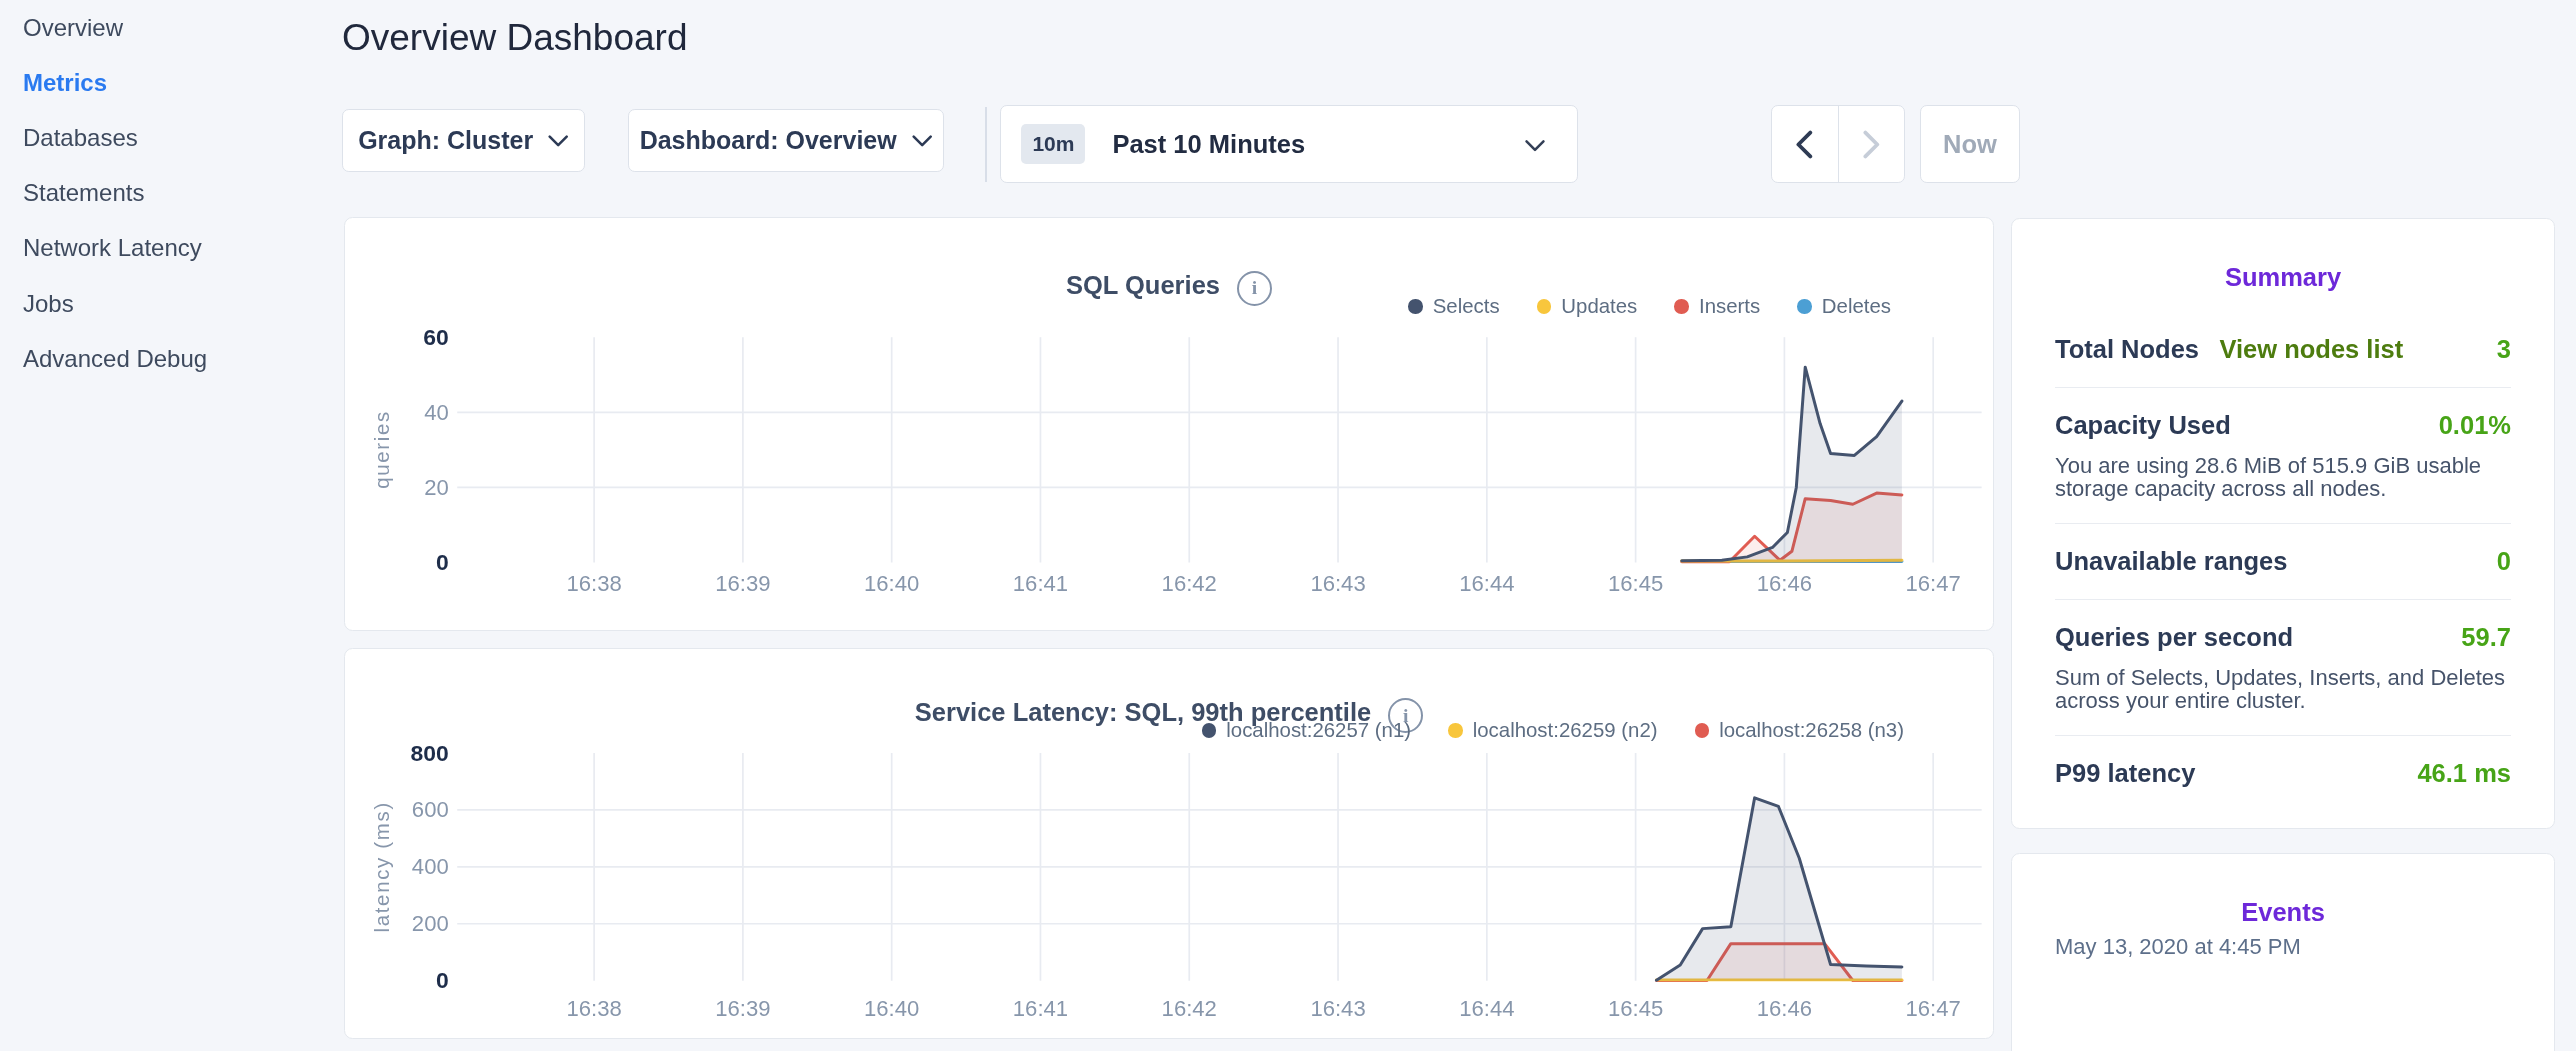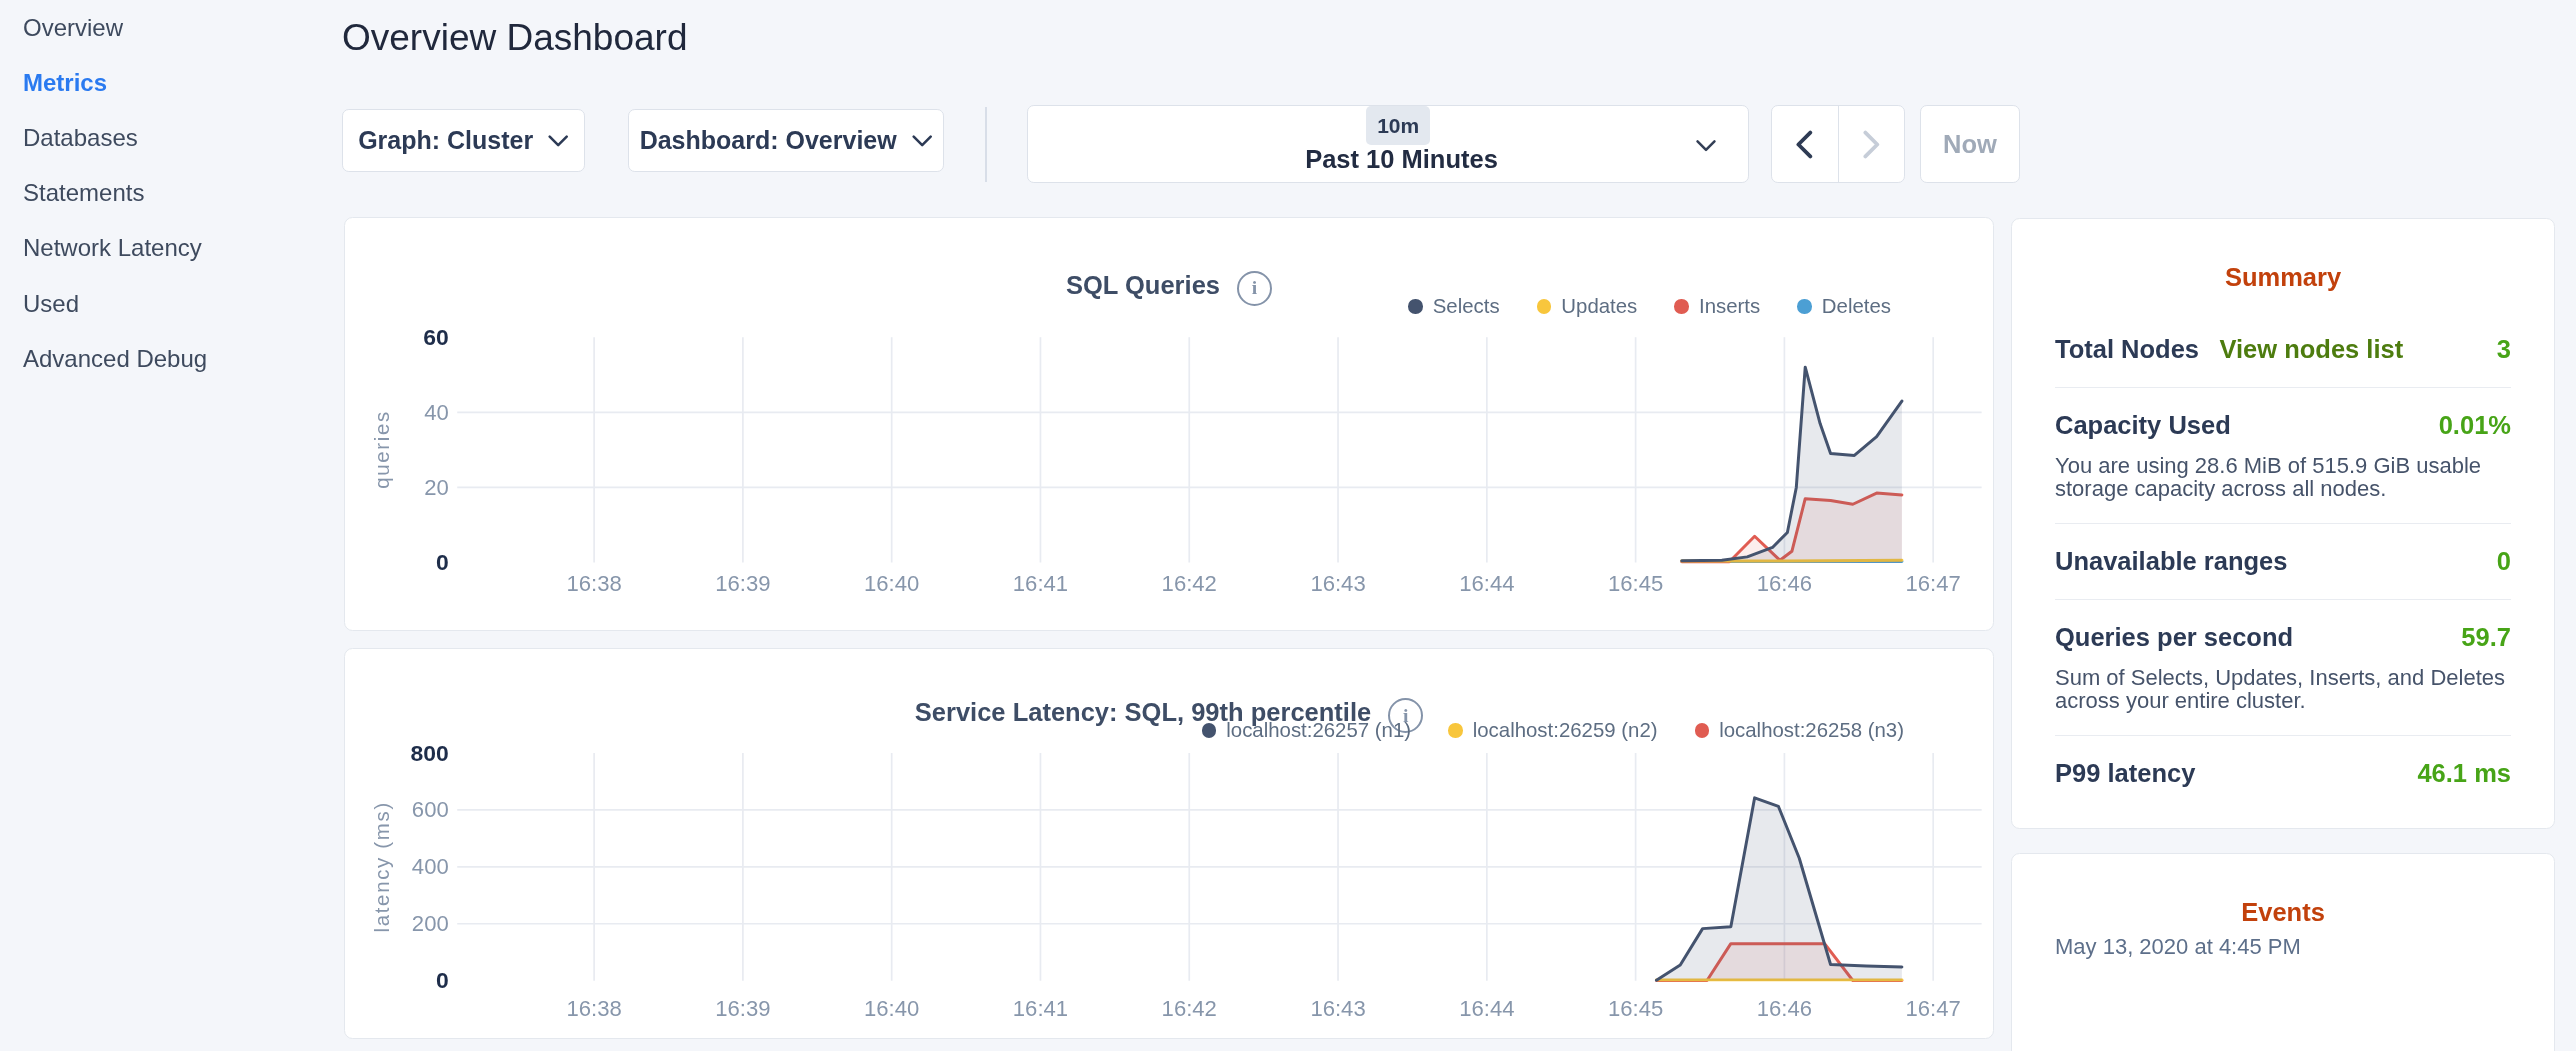--- a/index.html
+++ b/index.html
@@ -13,21 +13,21 @@
   
   .page-title{position:absolute;left:342px;top:17px;font-size:37px;font-weight:500;color:#20283c;}
 
   
   .ctrl{position:absolute;background:#fff;border:1.7px solid #dde2ea;border-radius:6.8px;display:flex;align-items:center;box-sizing:border-box;cursor:pointer;}
   .dd{justify-content:center;gap:15.3px;}
   .dd-label{font-size:25px;font-weight:700;color:#2c3a55;}
   #dd-graph{left:342px;top:109px;width:243px;height:63px;text-align:right;}
   #dd-dashboard{left:628px;top:109px;width:316px;height:63px;}
   .vdiv{position:absolute;left:985px;top:107px;width:1.7px;height:75px;background:#d8dee8;}
-  #time-sel{left:1027px;top:105px;width:722px;height:78px;flex-direction:column;}
+  #time-sel{left:1000px;top:105px;width:578px;height:78px;}
   .time-badge{margin-left:20.4px;background:#e3e8ef;border-radius:5.1px;padding:7.7px 11px;font-size:21px;font-weight:700;color:#2c3a55;}
   .time-label{margin-left:27px;font-size:25.5px;font-weight:700;color:#222c42;}
   .time-caret{position:absolute;right:31px;top:32px;}
   #arrow-group{left:1771px;top:105px;width:134px;height:78px;padding:0;}
   .arrow-half{width:50%;height:100%;display:flex;align-items:center;justify-content:center;cursor:pointer;}
   .arrow-half.first{border-right:1.7px solid #dde2ea;}
   #now-btn{left:1920px;top:105px;width:100px;height:78px;justify-content:center;font-size:25.5px;font-weight:700;color:#a0aab8;}
 
   
   .card{position:absolute;background:#fff;border:1.7px solid #e4e8ee;border-radius:8.5px;box-sizing:border-box;overflow:hidden;}
@@ -44,21 +44,21 @@
 
   .legend{position:absolute;display:flex;align-items:center;gap:37px;z-index:2;}
   #legend0{top:77px;right:102px;}
   #legend1{top:70px;right:89px;}
   .legend-item{display:flex;align-items:center;gap:10.2px;font-size:20.4px;color:#5d6d82;cursor:pointer;}
   .legend-dot{width:14.5px;height:14.5px;border-radius:50%;}
 
   svg.plot{position:absolute;left:0;top:0;}
 
   
-  .panel-title{text-align:center;font-weight:700;font-size:25.5px;color:#c2410c;padding-top:44px;}
+  .panel-title{text-align:center;font-weight:700;font-size:25.5px;color:#6d28d9;padding-top:44px;}
   .sum-rows{padding:20.4px 43px 0;}
   .sum-row{padding:23px 0;border-bottom:1.7px solid #e9ecf1;}
   .sum-row:last-child{border-bottom:none;}
   .sum-head{display:flex;align-items:baseline;}
   .sum-label{font-size:25.5px;font-weight:700;color:#2c3a55;}
   .sum-link{font-size:25.5px;font-weight:700;color:#4d7c0f;margin-left:20.4px;cursor:pointer;}
   .sum-value{margin-left:auto;font-size:25.5px;font-weight:700;color:#47a417;white-space:nowrap;}
   .sum-desc{margin-top:13.6px;font-size:22px;color:#46536a;line-height:23px;}
 
   
@@ -69,21 +69,21 @@
 <body>
 
 <div id="app">
 
   <div class="sidebar">
     <div class="side-item">Overview</div>
     <div class="side-item active">Metrics</div>
     <div class="side-item">Databases</div>
     <div class="side-item">Statements</div>
     <div class="side-item">Network Latency</div>
-    <div class="side-item">Used</div>
+    <div class="side-item">Jobs</div>
     <div class="side-item">Advanced Debug</div>
   </div>
 
   <div class="page-title">Overview Dashboard</div>
 
   <div class="ctrl dd" id="dd-graph">
     <span class="dd-label">Graph: Cluster</span>
     <svg width="20.4" height="13.6" viewBox="0 0 24 16">
         <polyline points="2,3 12,13 22,3" stroke="#2c3a55" stroke-width="3" fill="none" stroke-linecap="round" stroke-linejoin="round"></polyline>
       </svg>

